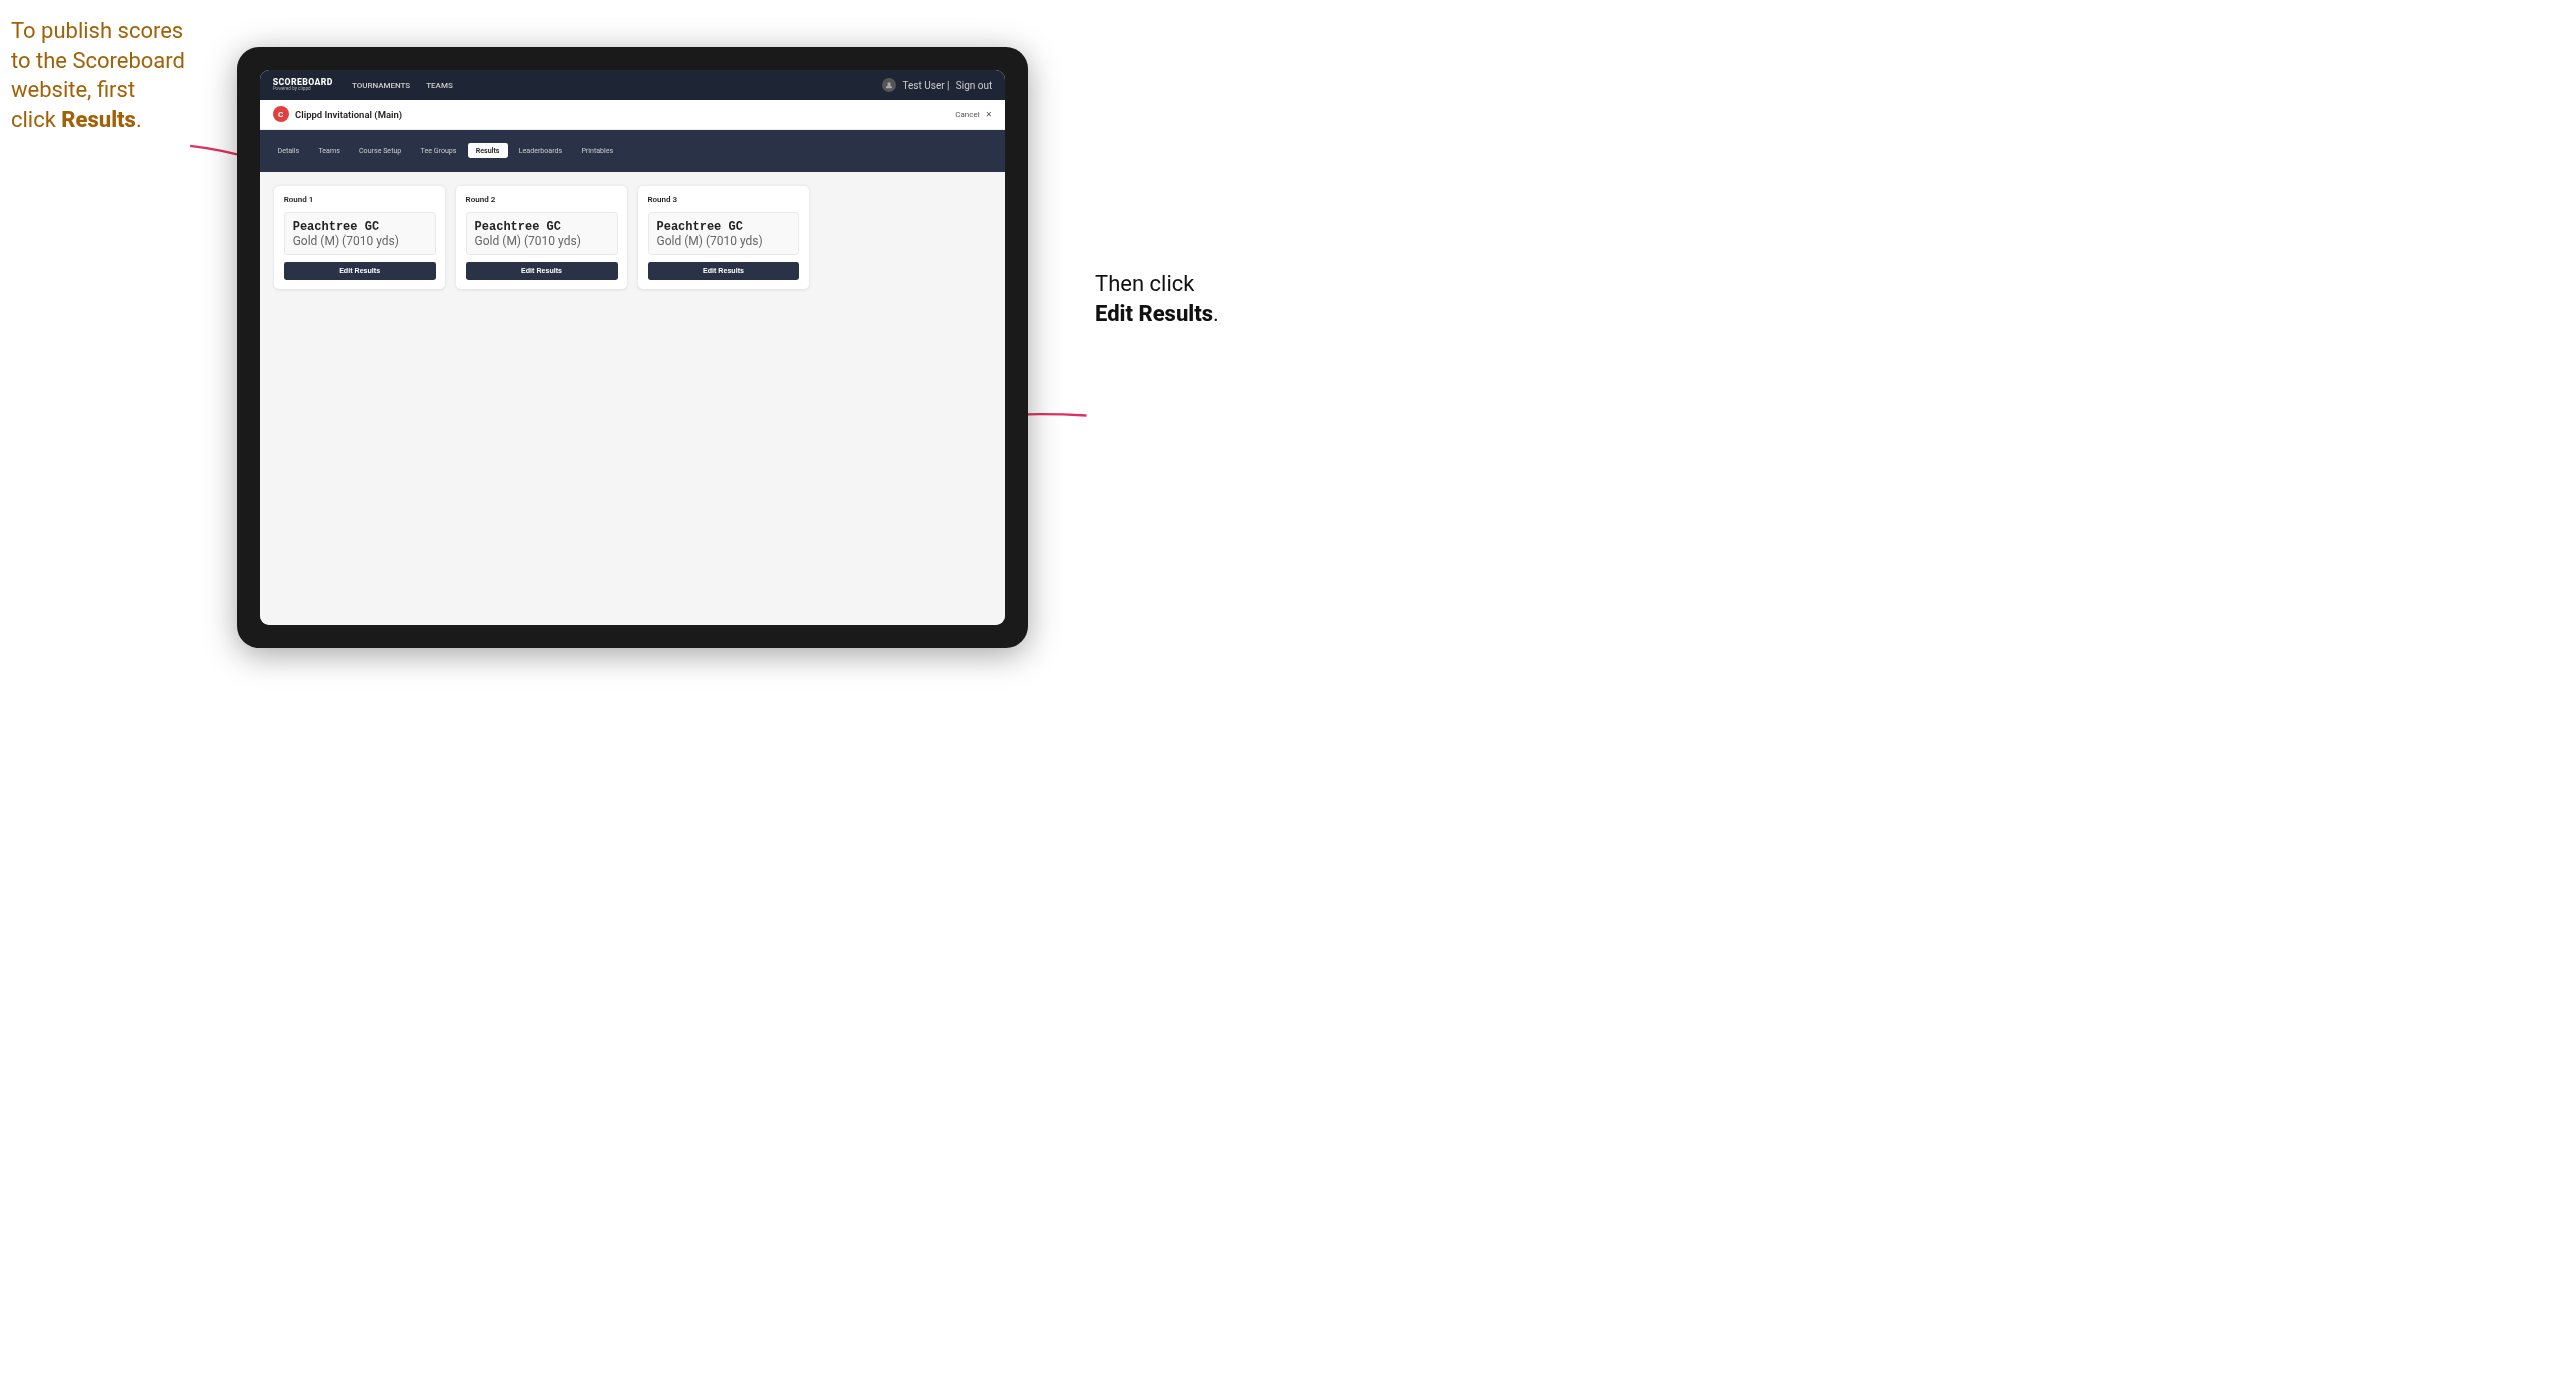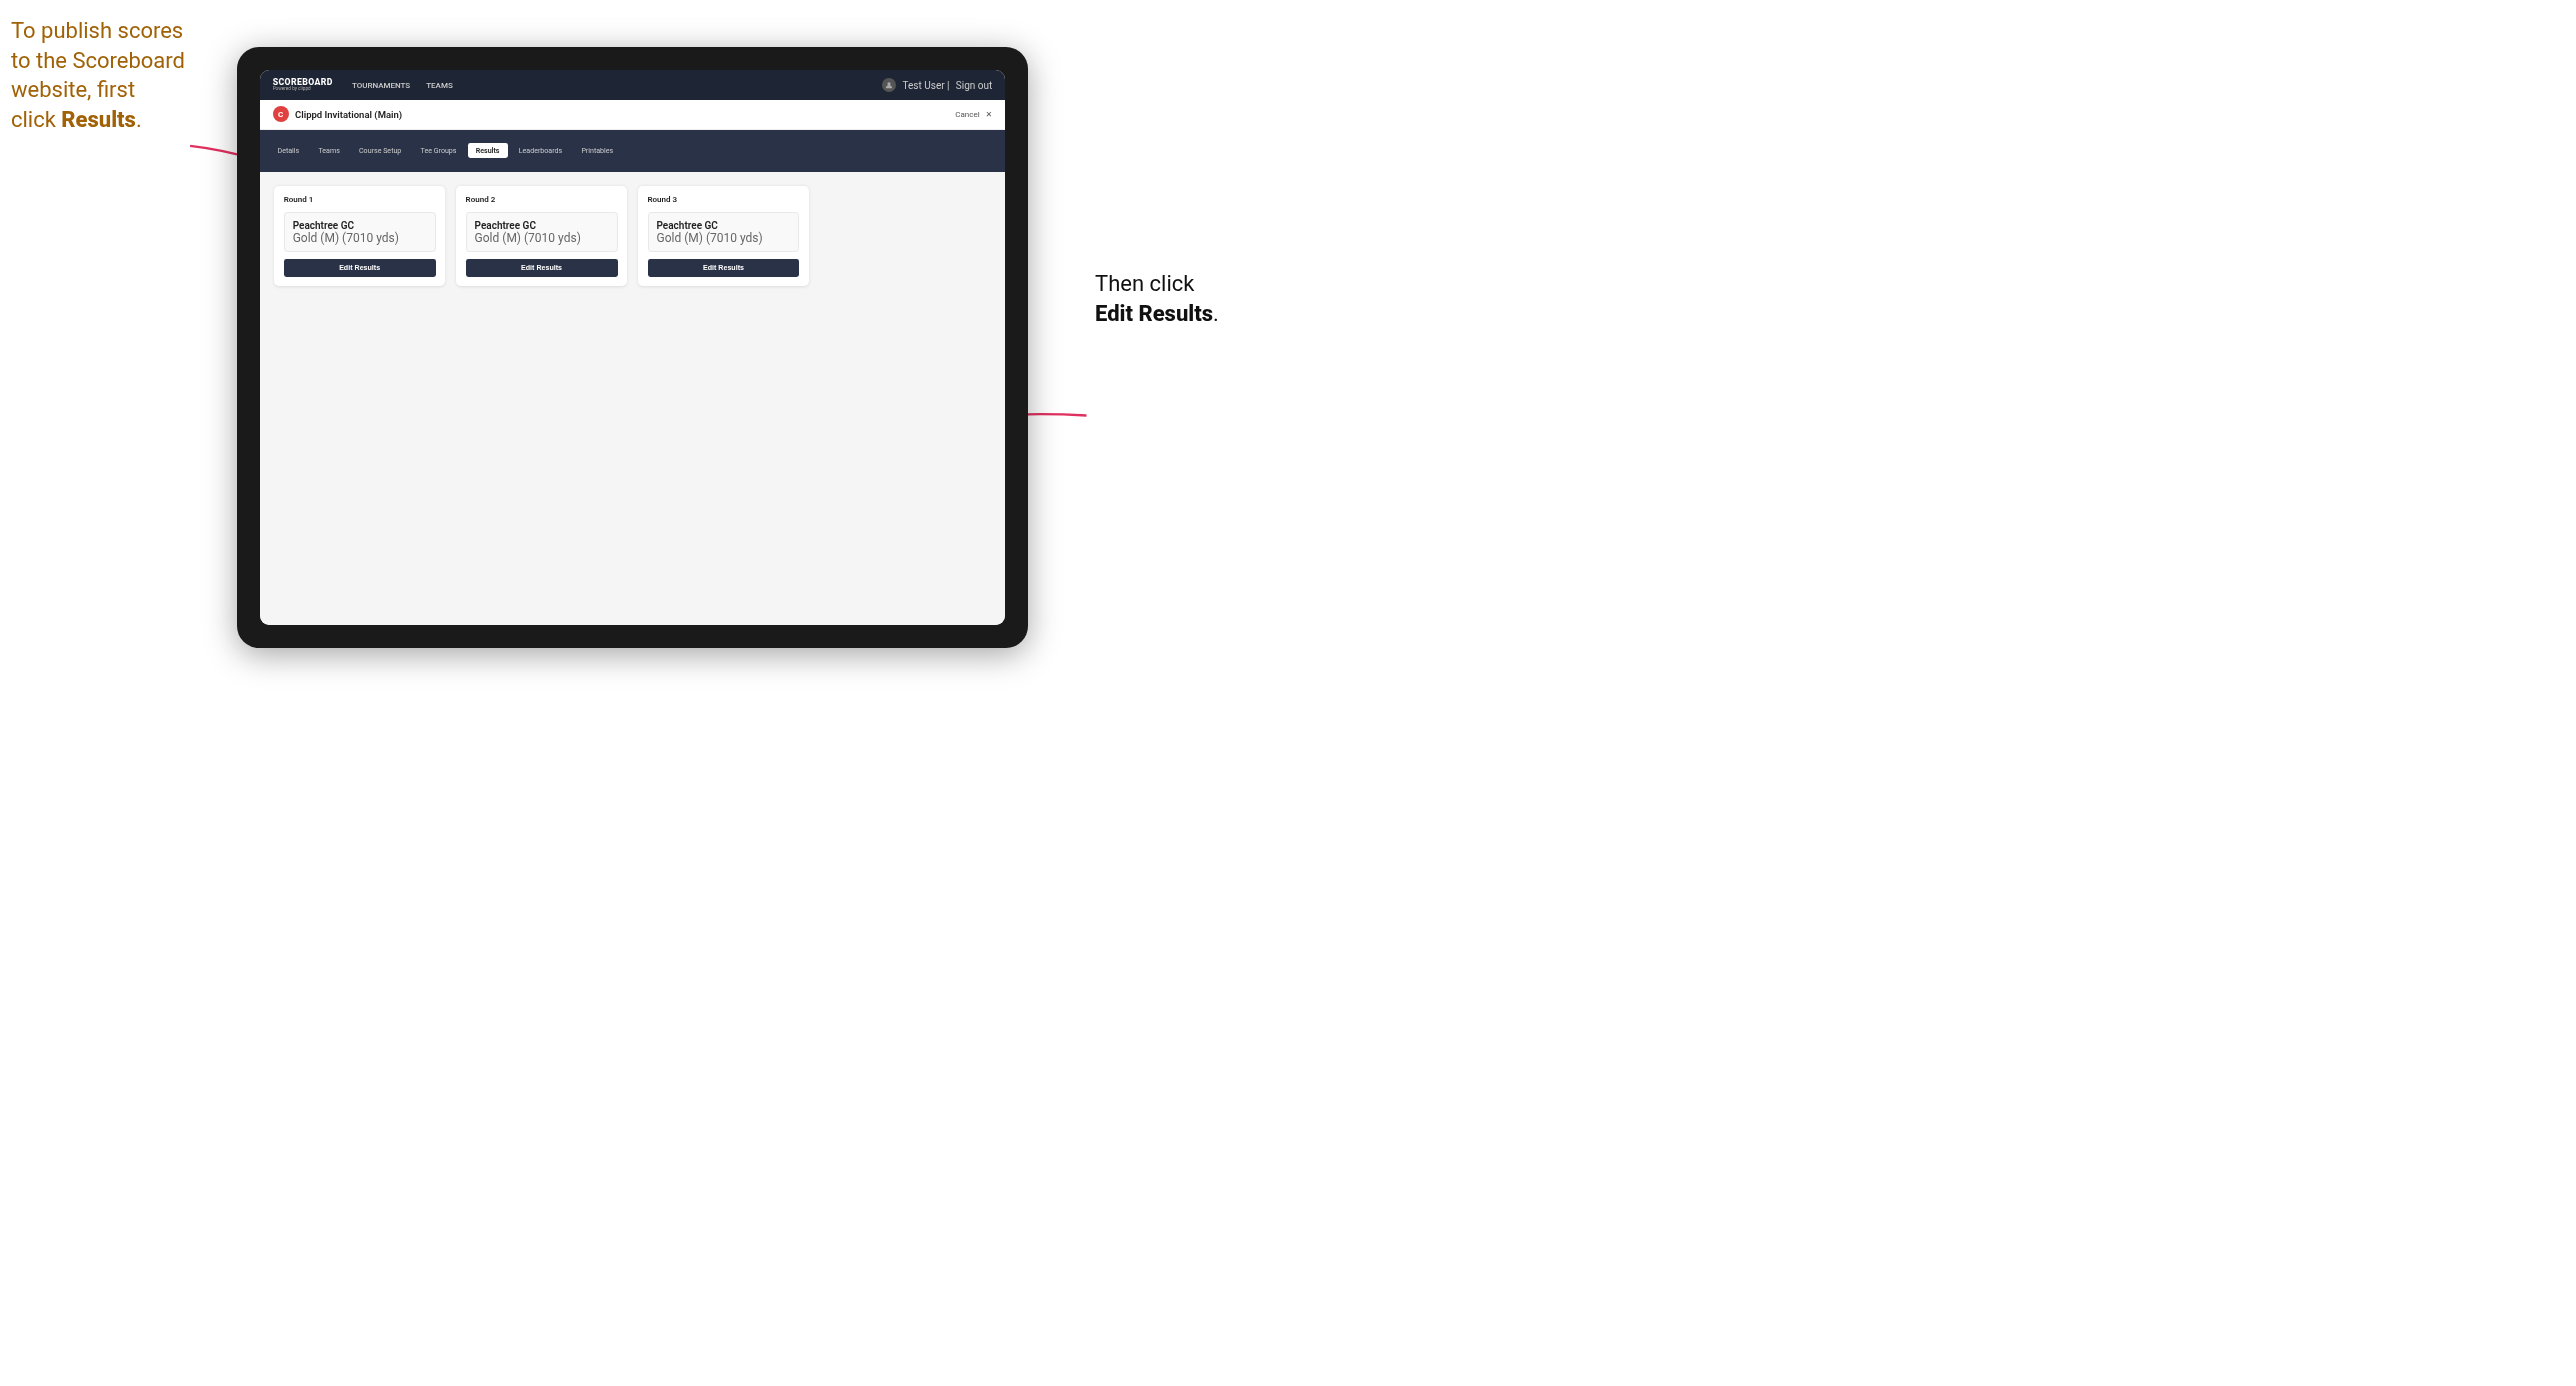--- a/index.html
+++ b/index.html
@@ -227,23 +227,24 @@
 
     .course-card {
       background: #f9f9f9;
       border: 0.8px solid #e8e8e8;
       border-radius: 3.2px;
       padding: 6.3px 8px;
       margin-bottom: 6.3px;
     }
 
     .course-name {
-      font-size: 10px;
+      font-size: 12px;
       font-weight: 600;
       color: #222222;
+      font-family: Liberation Mono, monospace;
     }
 
     .course-details {
       font-size: 12px;
       color: #666666;
     }
 
     .edit-results-btn {
       width: 100%;
       background: #2a3248;

